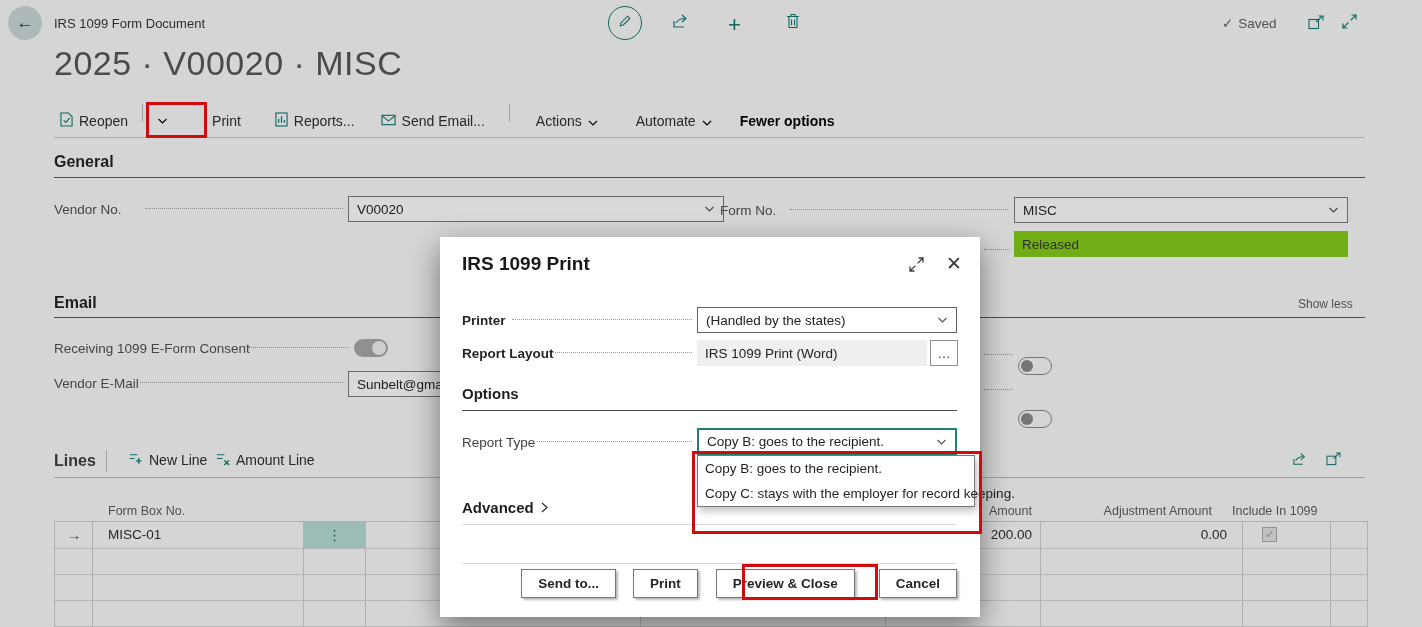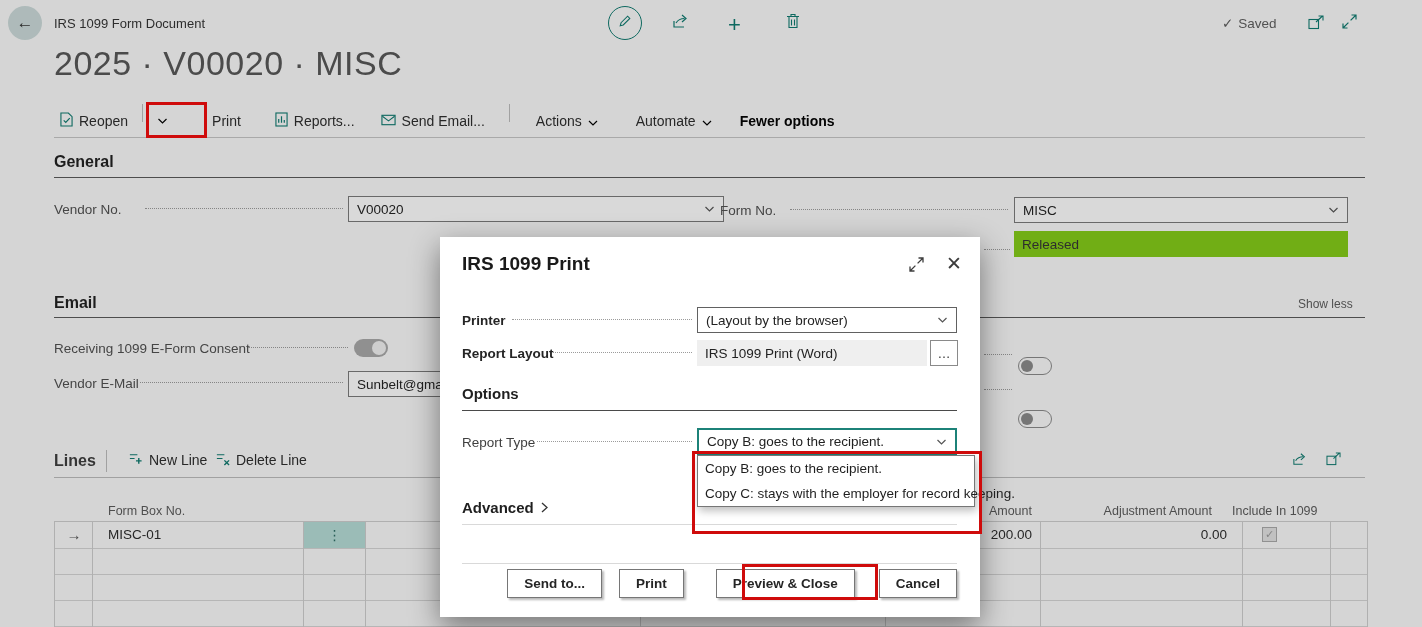--- a/index.html
+++ b/index.html
@@ -249,21 +249,21 @@
       </span>
       <span>New Line</span>
     </div>
     <div class="abs tb-item" style="left:215px; top:451px;">
       <span class="teal">
         <svg width="15" height="15" viewBox="0 0 16 16">
             <path d="M2 4h8M2 8h6" stroke="currentColor" stroke-width="1.3"></path>
             <path d="M10 10l5 5M15 10l-5 5" stroke="currentColor" stroke-width="1.5"></path>
           </svg>
       </span>
-      <span>Delete Line</span>
+      <span>Amount Line</span>
     </div>
     <div class="abs icon-btn" style="left:1292px; top:452px;">
       <span>
         <svg width="16" height="14" viewBox="0 0 18 16">
             <path d="M2 8v6h10" fill="none" stroke="currentColor" stroke-width="1.2"></path>
             <path d="M4 10c2.5-4 6-4.5 8.5-4.5" fill="none" stroke="currentColor" stroke-width="1.2"></path>
             <path d="M10 2l4 3.5L10 9" fill="none" stroke="currentColor" stroke-width="1.2"></path>
           </svg>
       </span>
     </div>
@@ -317,21 +317,21 @@
         <svg width="15" height="15" viewBox="0 0 15 15">
             <path d="M9.5 1H14v4.5M14 1L8.6 6.4M5.5 14H1V9.5M1 14l5.4-5.4" fill="none" stroke="currentColor" stroke-width="1.3"></path>
           </svg>
       </span>
       <span style="font-size:19px; line-height:14px;">✕</span>
     </div>
 
     <div class="m-lbl abs" style="left:22px; top:76px;">Printer</div>
     <div class="dots abs" style="left:72px; top:69px; width:180px;"></div>
     <div class="m-field abs" style="left:257px; top:70px; width:260px;">
-      <span>(Layout by the browser)</span>
+      <span>(Handled by the states)</span>
       <span style="margin-left:auto; color:#555; display:flex;">
           <svg width="11" height="6" viewBox="0 0 10 6">
             <path d="M1 1l4 4 4-4" fill="none" stroke="currentColor" stroke-width="1.2"></path>
           </svg>
         </span>
     </div>
 
     <div class="m-lbl abs" style="left:22px; top:109px;">Report Layout</div>
     <div class="dots abs" style="left:113px; top:102px; width:139px;"></div>
     <div class="m-readonly abs" style="left:257px; top:103px; width:230px;">
@@ -366,21 +366,21 @@
             <path d="M1 1l5 4.5L1 10" fill="none" stroke="#333" stroke-width="1.3"></path>
           </svg></span>
     </div>
     <div class="abs m-rule-light" style="left:22px; top:287px; width:495px;"></div>
 
     <div class="abs m-rule-light" style="left:22px; top:326px; width:495px;"></div>
 
     <div class="m-buttons">
       <button class="m-btn">Send to...</button>
       <button class="m-btn" style="margin-left:17px;">Print</button>
-      <button class="m-btn" style="margin-left:32px;">Preview &amp; Close</button>
+      <button class="m-btn" style="margin-left:18px;">Preview &amp; Close</button>
       <button class="m-btn" style="margin-left:24px;">Cancel</button>
     </div>
   </div>
 
   <div class="annotation" style="left:146px; top:102px; width:61px; height:36px;"></div>
   <div class="annotation" style="left:692px; top:451px; width:290px; height:83px;"></div>
   <div class="annotation" style="left:742px; top:564px; width:136px; height:36px;"></div>
 </div>
 
 </body></html>

